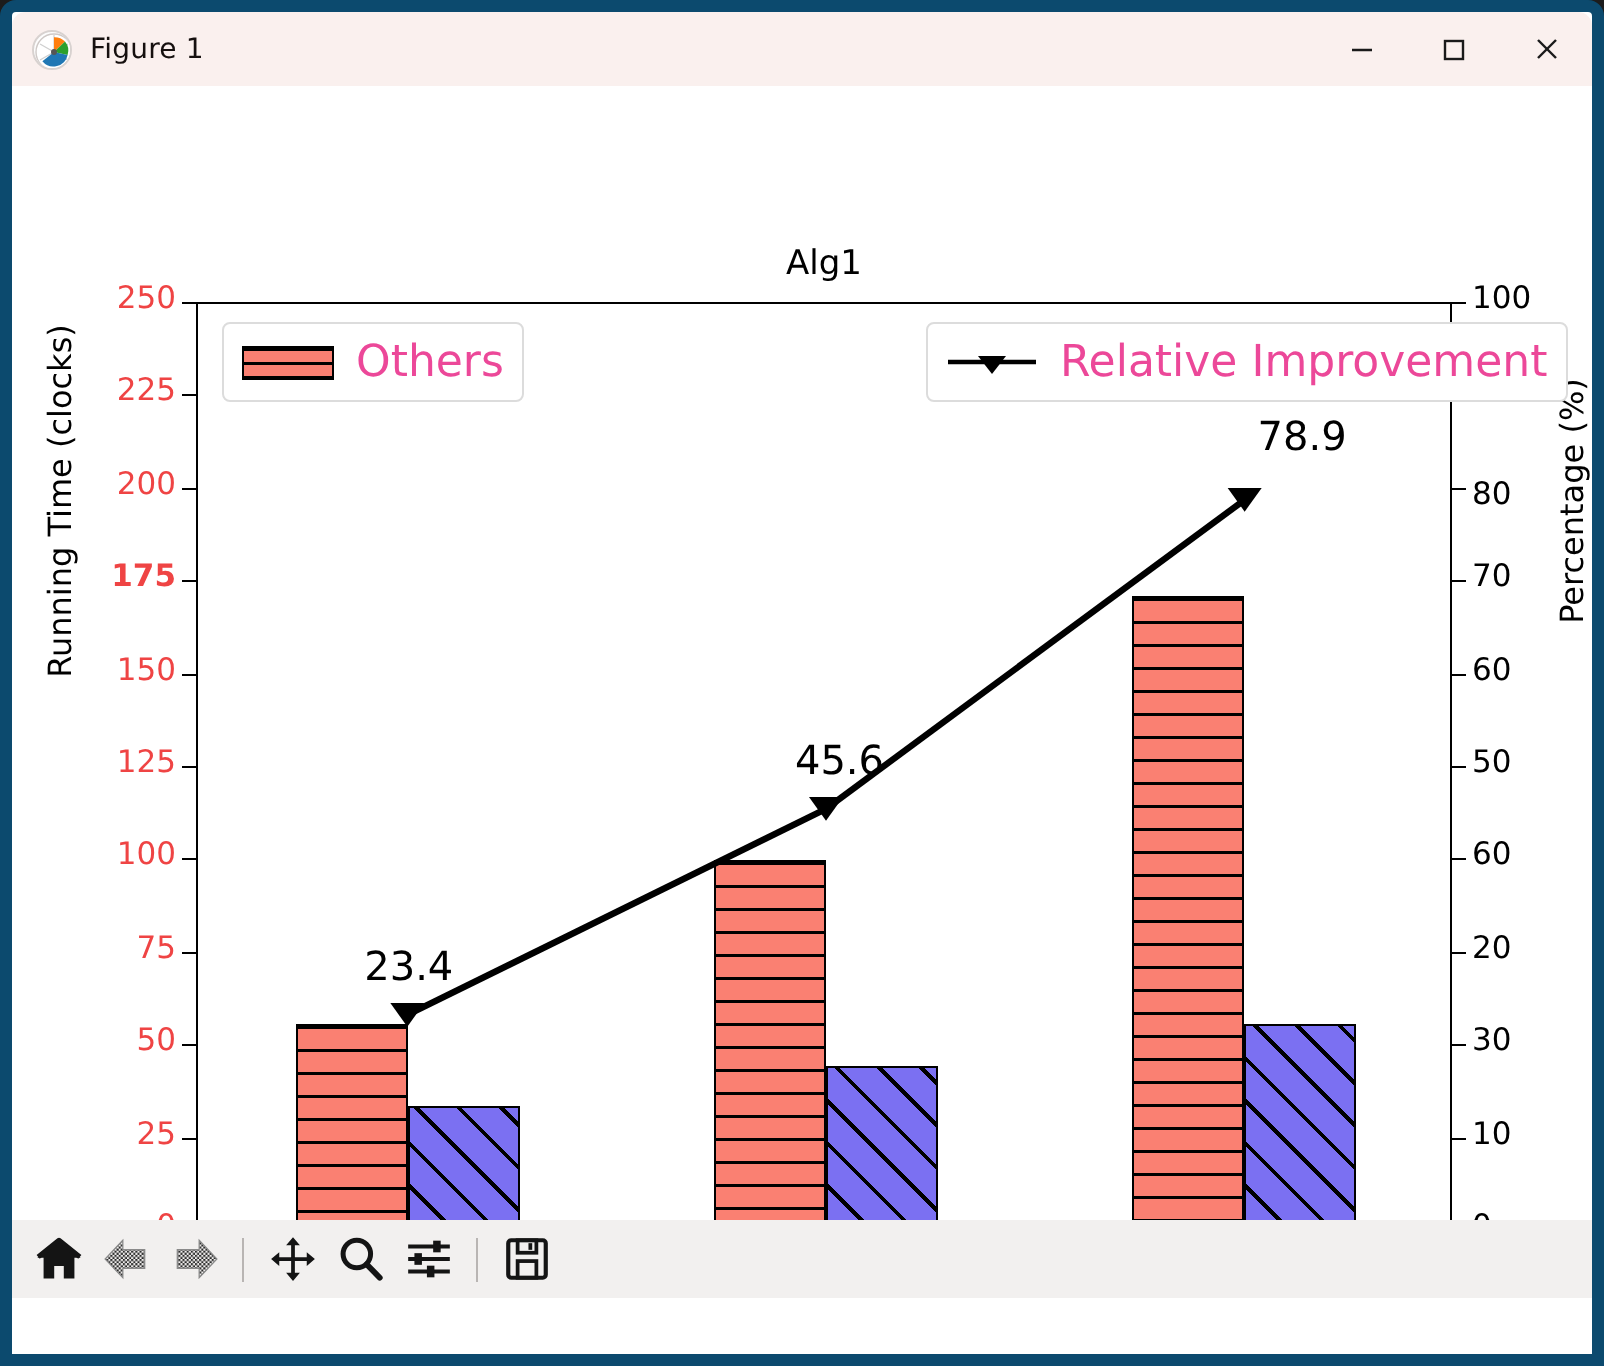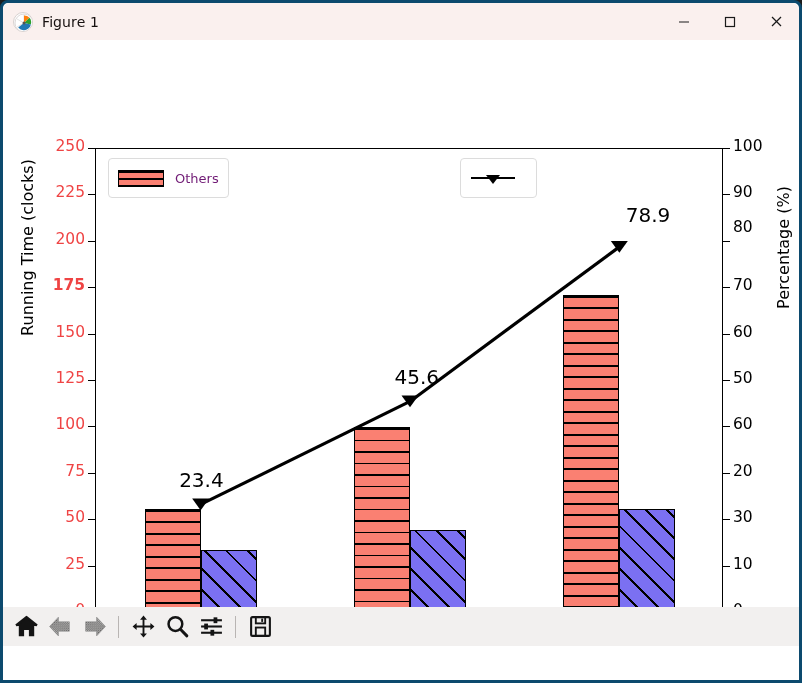--- a/index.html
+++ b/index.html
@@ -18,21 +18,21 @@
   }
 
   
   .window {
     position: absolute;
     left: 0; top: 0;
     width: 802px; height: 683px;
     background: #ffffff;
     border-radius: 8px 8px 0 0;
     overflow: hidden;
-    border: 3px solid #0c4a6e;
+    border: 6px solid #0c4a6e;
   }
 
   .titlebar {
     position: relative;
     height: 37px;
     background: #faf0ee;
     border-radius: 7px 7px 0 0;
     display: flex;
     align-items: center;
     padding-left: 10px;
@@ -215,22 +215,22 @@
     background-color: #fa8072;
     background-image: repeating-linear-gradient(
         to bottom, #000 0 1.6px, transparent 1.6px 7px);
   }
   .legend-swatch.ours {
     background-color: #7b70f2;
     background-image: repeating-linear-gradient(
         45deg, transparent 0 8px, #000 8px 10px);
   }
   .legend-text {
-    font-size: 13px;
-    color: #701a75;
+    font-size: 22px;
+    color: #ec4899;
     white-space: nowrap;
   }
   #legend-left { left: 105px; top: 118px; }
   #legend-right { left: 457px; top: 118px; }
   .legend-line-swatch {
     width: 46px; height: 18px;
     margin-right: 11px;
     flex: 0 0 auto;
     position: relative;
   }
@@ -307,20 +307,21 @@
           <svg width="15" height="15" viewBox="0 0 15 15">
             <line x1="3" y1="3" x2="12" y2="12" stroke="#1a1a1a" stroke-width="1.2"></line>
             <line x1="12" y1="3" x2="3" y2="12" stroke="#1a1a1a" stroke-width="1.2"></line>
           </svg>
         </div>
       </div>
     </div>
 
     <div class="figure">
 
+      <div class="fig-title">Alg1</div>
 
       <div class="axis-title-left">Running Time (clocks)</div>
 
       <div class="axis-title-right">Percentage (%)</div>
 
       <div id="tick-layer">
           <div class="ytick-left" style="top: 572px;"></div>
           <div class="ylabel-left-wrap" style="top: 561px; left: 0px;">0</div>
           <div class="ytick-left" style="top: 525.6px;"></div>
           <div class="ylabel-left-wrap" style="top: 514.6px; left: 0px;">25</div>
@@ -352,21 +353,21 @@
           <div class="ylab-right" style="top: 421.8px;">20</div>
           <div class="ytick-right" style="top: 386.4px;"></div>
           <div class="ylab-right" style="top: 375.4px;">60</div>
           <div class="ytick-right" style="top: 340px;"></div>
           <div class="ylab-right" style="top: 329px;">50</div>
           <div class="ytick-right" style="top: 293.6px;"></div>
           <div class="ylab-right" style="top: 282.6px;">60</div>
           <div class="ytick-right" style="top: 247.2px;"></div>
           <div class="ylab-right" style="top: 236.2px;">70</div>
           <div class="ytick-right" style="top: 200.8px;"></div>
-          <div class="ylab-right" style="top: 178px;">80</div>
+          <div class="ylab-right" style="top: 195px;">80</div>
           <div class="ytick-right" style="top: 154.4px;"></div>
           <div class="ylab-right" style="top: 143.4px;">90</div>
           <div class="ytick-right" style="top: 108px;"></div>
           <div class="ylab-right" style="top: 97px;">100</div>
           <div class="xtick" style="left: 196.667px;"></div>
           <div class="xlab" style="left: 196.667px;">128</div>
           <div class="xtick" style="left: 406px;"></div>
           <div class="xlab" style="left: 406px;">192</div>
           <div class="xtick" style="left: 615.333px;"></div>
           <div class="xlab" style="left: 615.333px;">256</div>
@@ -405,20 +406,21 @@
       </div>
 
       <div class="legend" id="legend-right">
         <div class="legend-row">
           <span class="legend-line-swatch">
             <svg width="46" height="18" viewBox="0 0 46 18">
               <line x1="1" y1="9" x2="45" y2="9" stroke="#000" stroke-width="2.2"></line>
               <polygon points="16,6 30,6 23,15" fill="#000"></polygon>
             </svg>
           </span>
+          <span class="legend-text">Relative Improvement</span>
         </div>
       </div>
 
       <div class="toolbar">
 
         <div class="tb-btn">
           <svg width="25" height="25" viewBox="0 0 24 24">
             <path d="M12 2.6 L1.6 11.4 h3 v10 h5.1 v-6 h4.6 v6 h5.1 v-10 h3 Z" fill="#141414"></path>
             <path d="M2 11 L12 3 L22 11" fill="none" stroke="#141414" stroke-width="2.4" stroke-linejoin="round"></path>
           </svg>

